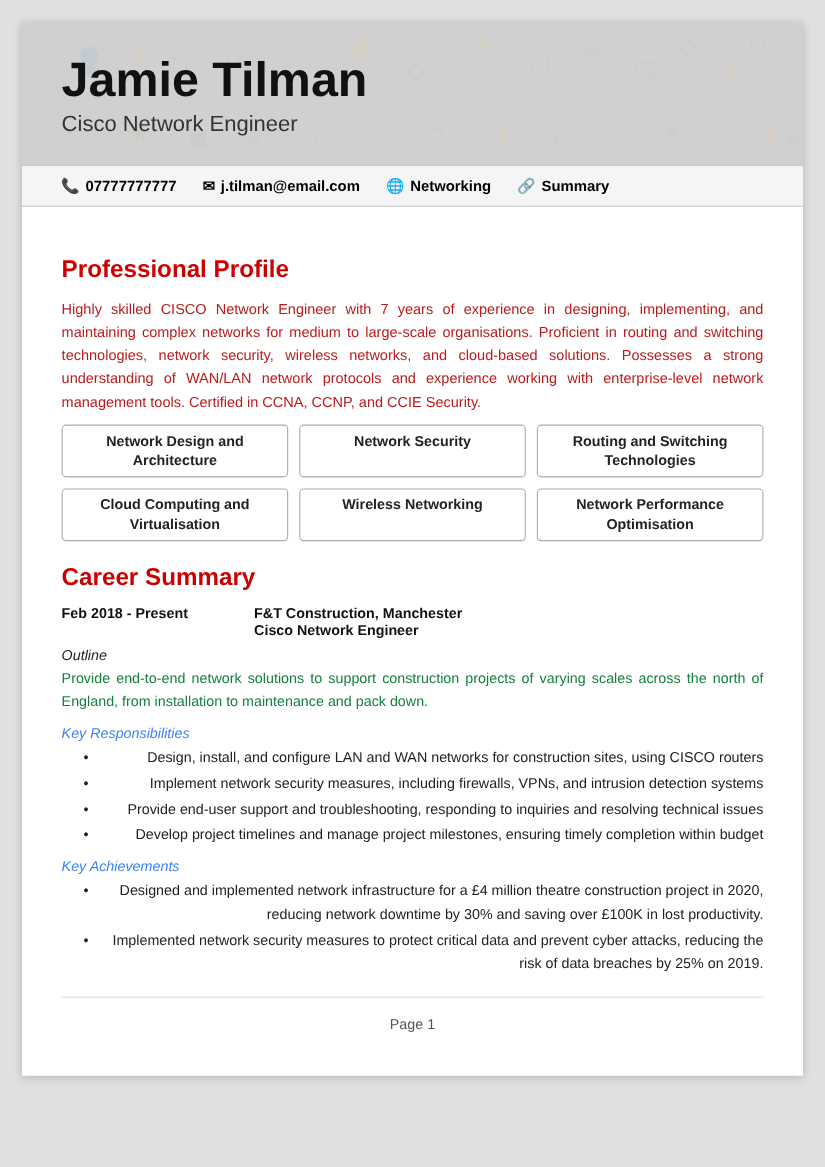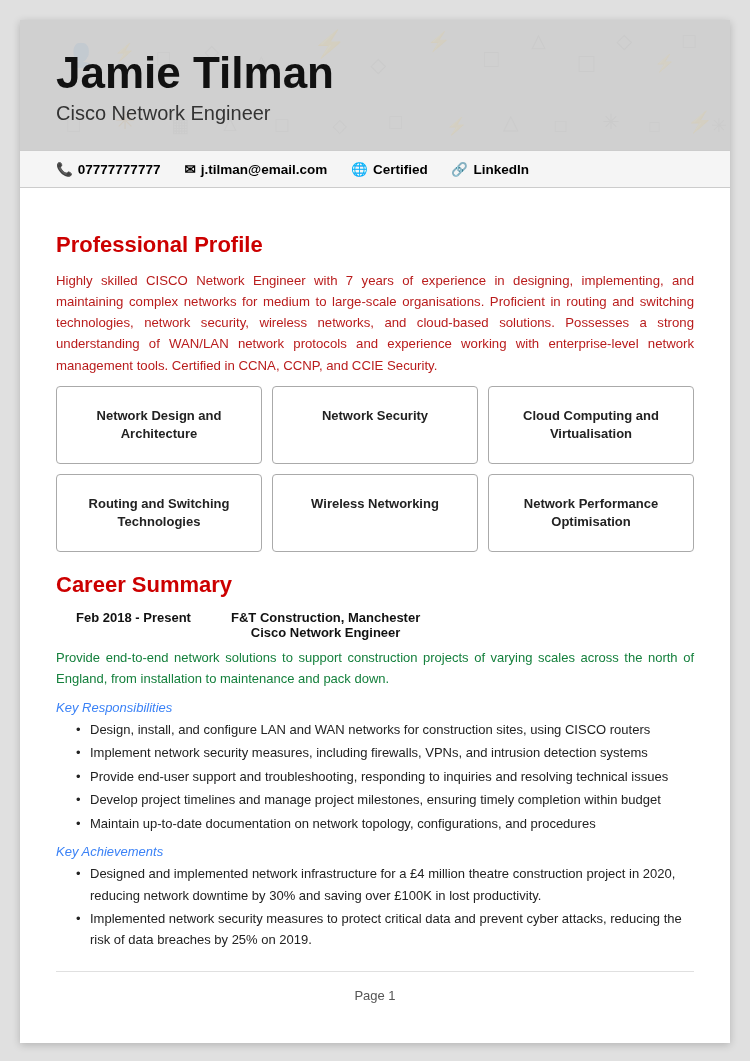--- a/index.html
+++ b/index.html
@@ -83,34 +83,33 @@
     
     .skills-grid {
       display: grid;
       grid-template-columns: repeat(3, 1fr);
       gap: 10px;
       margin-top: 10px;
     }
     .skill-item {
       border: 1.5px solid #aaa;
       border-radius: 4px;
-      padding: 20px 10px;
+      padding: 5px 10px;
       text-align: center;
       font-size: 13px;
       font-weight: 700;
       color: #222;
       background: #fff;
       line-height: 1.4;
     }
     
     .career-row {
       display: flex;
       gap: 20px;
       margin-bottom: 8px;
-      text-align: center;
     }
     .career-date {
       font-size: 13px;
       font-weight: 700;
       color: #111;
       min-width: 155px;
     }
     .career-company {
       font-size: 13px;
       font-weight: 700;
@@ -138,20 +137,21 @@
       font-size: 13px;
       line-height: 1.65;
       color: #222;
       padding-left: 20px;
       list-style: none;
     }
     .bullet-list li {
       position: relative;
       padding-left: 14px;
       margin-bottom: 2px;
+      text-align: right;
     }
     .bullet-list li::before {
       content: '•';
       position: absolute;
       left: 0;
       color: #222;
     }
     
     .page-number {
       text-align: center;
@@ -210,61 +210,61 @@
     <div class="contact-item">
       <span>📞</span>
       <span>07777777777</span>
     </div>
     <div class="contact-item">
       <span>✉</span>
       <span>j.tilman@email.com</span>
     </div>
     <div class="contact-item">
       <span>🌐</span>
-      <span>Certified</span>
+      <span>Networking</span>
     </div>
     <div class="contact-item">
       <span>🔗</span>
-      <span>LinkedIn</span>
+      <span>Summary</span>
     </div>
   </div>
 
   <div class="main">
 
     <div class="section-title">Professional Profile</div>
     <p class="profile-text">Highly skilled CISCO Network Engineer with 7 years of experience in designing, implementing, and maintaining complex networks for medium to large-scale organisations. Proficient in routing and switching technologies, network security, wireless networks, and cloud-based solutions. Possesses a strong understanding of WAN/LAN network protocols and experience working with enterprise-level network management tools. Certified in CCNA, CCNP, and CCIE Security.</p>
 
     <div class="skills-grid">
       <div class="skill-item">Network Design and Architecture</div>
       <div class="skill-item">Network Security</div>
+      <div class="skill-item">Routing and Switching Technologies</div>
       <div class="skill-item">Cloud Computing and Virtualisation</div>
-      <div class="skill-item">Routing and Switching Technologies</div>
       <div class="skill-item">Wireless Networking</div>
       <div class="skill-item">Network Performance Optimisation</div>
     </div>
 
     <div class="section-title">Career Summary</div>
 
     <div class="career-row">
       <div class="career-date">Feb 2018 - Present</div>
       <div>
         <div class="career-company">F&amp;T Construction, Manchester</div>
         <div class="career-company">Cisco Network Engineer</div>
       </div>
     </div>
 
+    <div class="outline-label">Outline</div>
     <p class="outline-text">Provide end-to-end network solutions to support construction projects of varying scales across the north of England, from installation to maintenance and pack down.</p>
 
     <div class="responsibilities-label">Key Responsibilities</div>
     <ul class="bullet-list">
       <li>Design, install, and configure LAN and WAN networks for construction sites, using CISCO routers</li>
       <li>Implement network security measures, including firewalls, VPNs, and intrusion detection systems</li>
       <li>Provide end-user support and troubleshooting, responding to inquiries and resolving technical issues</li>
       <li>Develop project timelines and manage project milestones, ensuring timely completion within budget</li>
-      <li>Maintain up-to-date documentation on network topology, configurations, and procedures</li>
     </ul>
 
     <div class="responsibilities-label">Key Achievements</div>
     <ul class="bullet-list">
       <li>Designed and implemented network infrastructure for a £4 million theatre construction project in 2020, reducing network downtime by 30% and saving over £100K in lost productivity.</li>
       <li>Implemented network security measures to protect critical data and prevent cyber attacks, reducing the risk of data breaches by 25% on 2019.</li>
     </ul>
 
     <div class="page-number">Page 1</div>
   </div>

